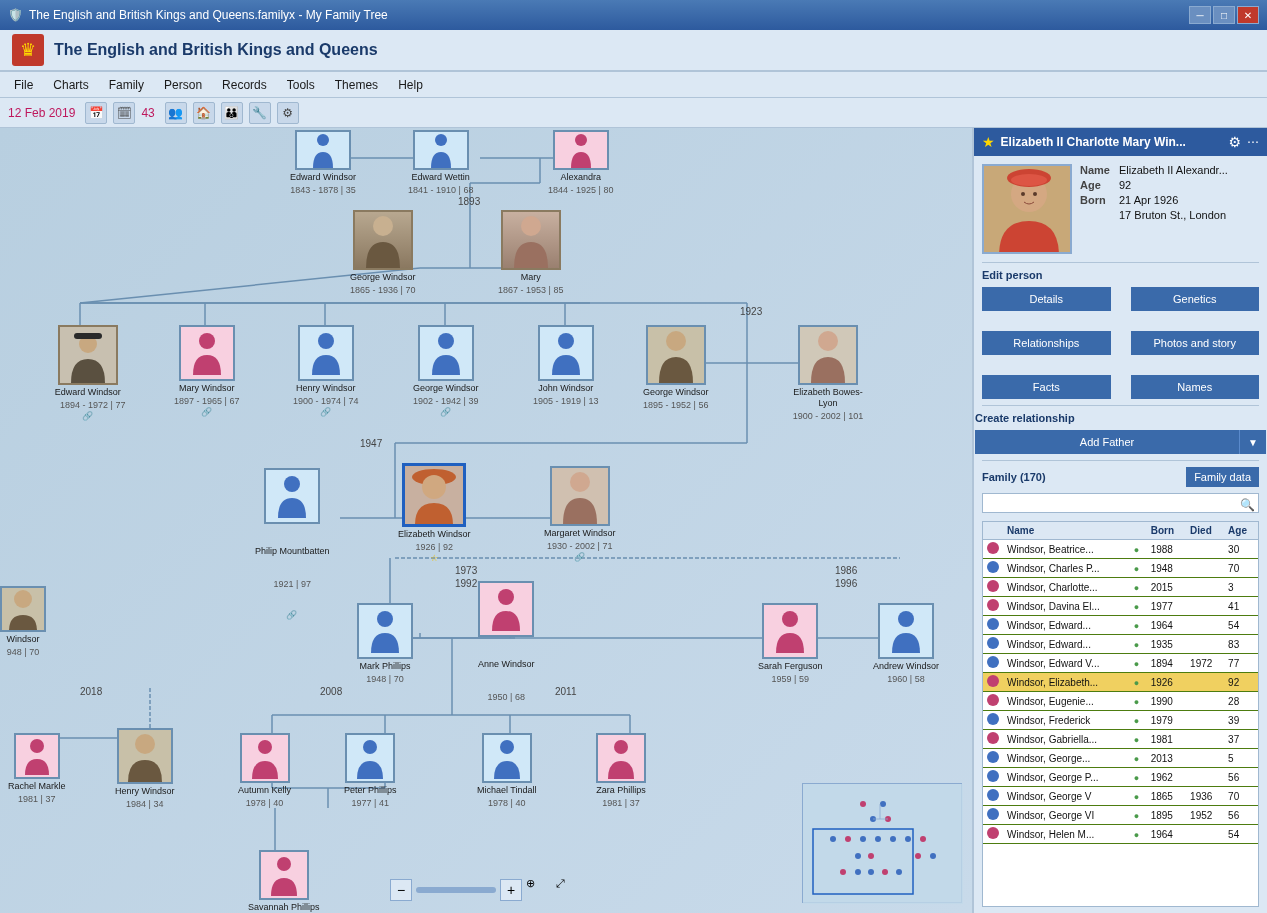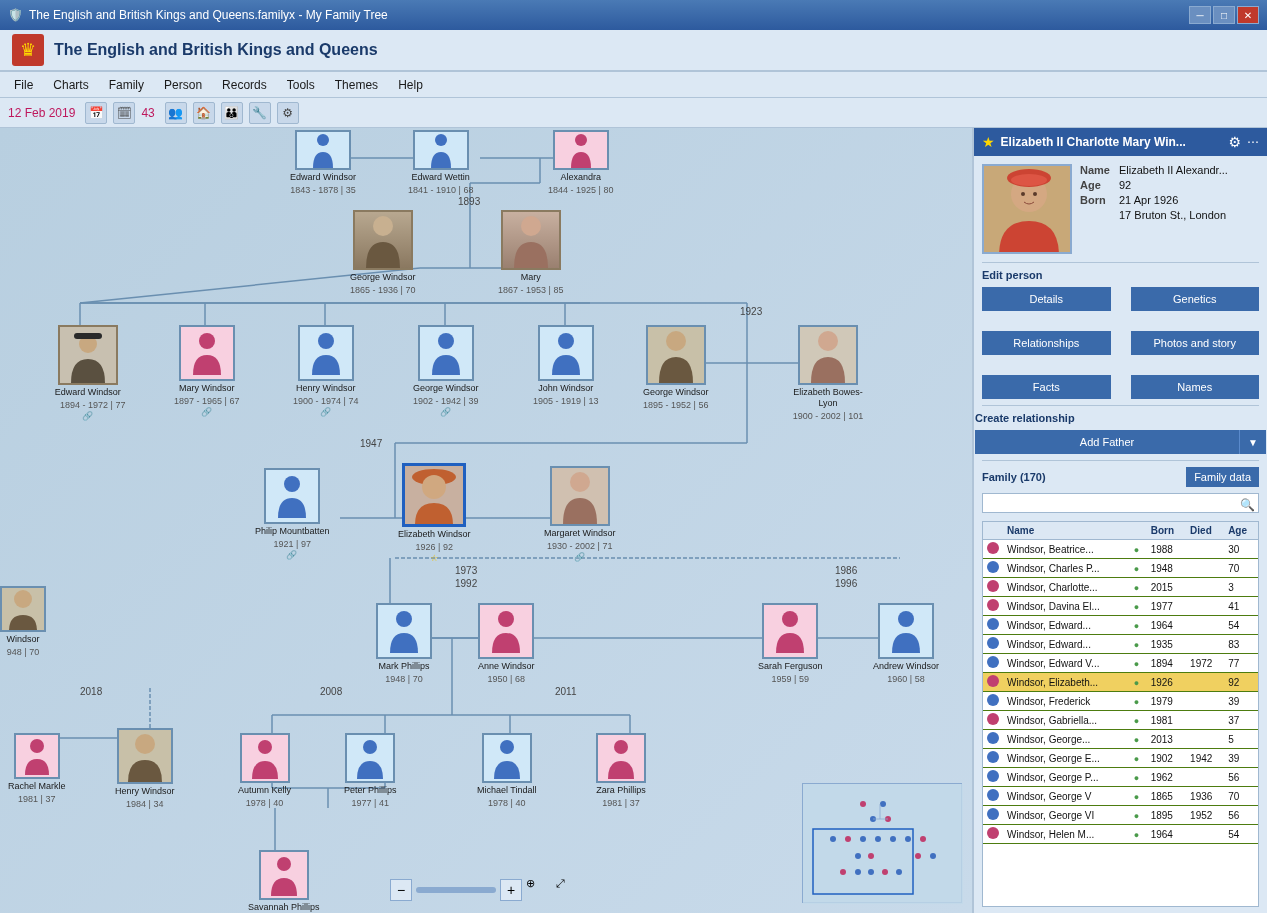--- a/index.html
+++ b/index.html
@@ -585,21 +585,21 @@
       <div class="person-box" style="width:60px; height:60px; background:#d0c8b8; border:2px solid #6a8fb0;">
         <svg width="44" height="56" viewBox="0 0 44 56">
             <circle cx="22" cy="14" r="10" fill="#d0a890"></circle>
             <path d="M5 56 Q5 30 22 30 Q39 30 39 56Z" fill="#9a7060"></path>
           </svg>
       </div>
       <div class="person-label">Elizabeth Bowes-Lyon</div>
       <div class="person-label" style="color:#555;">1900 - 2002 | 101</div>
     </div>
 
-    <div class="person-node" style="left:255px; top:340px;">
+    <div class="person-node" style="left:255px; top:340px;gap:20px;">
       <div class="person-box male-icon" style="width:56px; height:56px;">
         <svg width="34" height="44" viewBox="0 0 34 44">
             <circle cx="17" cy="10" r="8" fill="#4070c0"></circle>
             <path d="M3 44 Q3 24 17 24 Q31 24 31 44Z" fill="#4070c0"></path>
           </svg>
       </div>
       <div class="person-label">Philip Mountbatten</div>
       <div class="person-label" style="color:#555;">1921 | 97</div>
       <div style="font-size:9px; color:#666;">🔗</div>
     </div>
@@ -634,32 +634,32 @@
       <div class="person-box" style="width:46px; height:46px; background:#c8c0a8; border:2px solid #6a8fb0;">
         <svg width="36" height="44" viewBox="0 0 36 44">
             <circle cx="18" cy="12" r="9" fill="#c8a880"></circle>
             <path d="M4 44 Q4 28 18 28 Q32 28 32 44Z" fill="#6a5840"></path>
           </svg>
       </div>
       <div class="person-label">Windsor</div>
       <div class="person-label" style="color:#555;">948 | 70</div>
     </div>
 
-    <div class="person-node" style="left:376px; top:475px;">
+    <div class="person-node" style="left:357px; top:475px;">
       <div class="person-box male-icon" style="width:56px; height:56px;">
         <svg width="34" height="44" viewBox="0 0 34 44">
             <circle cx="17" cy="10" r="8" fill="#4070c0"></circle>
             <path d="M3 44 Q3 24 17 24 Q31 24 31 44Z" fill="#4070c0"></path>
           </svg>
       </div>
       <div class="person-label">Mark Phillips</div>
       <div class="person-label" style="color:#555;">1948 | 70</div>
     </div>
 
-    <div class="person-node" style="left:478px; top:475px;">
+    <div class="person-node" style="left:478px; top:453px;gap:20px;">
       <div class="person-box female-icon" style="width:56px; height:56px;">
         <svg width="34" height="44" viewBox="0 0 34 44">
             <circle cx="17" cy="10" r="8" fill="#c04070"></circle>
             <path d="M3 44 Q3 24 17 24 Q31 24 31 44Z" fill="#c04070"></path>
           </svg>
       </div>
       <div class="person-label">Anne Windsor</div>
       <div class="person-label" style="color:#555;">1950 | 68</div>
     </div>
 
@@ -972,20 +972,30 @@
         <span class="person-icon-small female"></span>
       </td>
       <td>Windsor, Elizabeth...</td>
       <td><span style="color:#4a9a4a; font-size:9px;">●</span></td>
       <td>1926</td>
       <td></td>
       <td>92</td>
     </tr>
               <tr>
       <td class="person-icon-cell">
+        <span class="person-icon-small female"></span>
+      </td>
+      <td>Windsor, Eugenie...</td>
+      <td><span style="color:#4a9a4a; font-size:9px;">●</span></td>
+      <td>1990</td>
+      <td></td>
+      <td>28</td>
+    </tr>
+              <tr>
+      <td class="person-icon-cell">
         <span class="person-icon-small male"></span>
       </td>
       <td>Windsor, Frederick</td>
       <td><span style="color:#4a9a4a; font-size:9px;">●</span></td>
       <td>1979</td>
       <td></td>
       <td>39</td>
     </tr>
               <tr>
       <td class="person-icon-cell">
@@ -999,30 +1009,20 @@
     </tr>
               <tr>
       <td class="person-icon-cell">
         <span class="person-icon-small male"></span>
       </td>
       <td>Windsor, George...</td>
       <td><span style="color:#4a9a4a; font-size:9px;">●</span></td>
       <td>2013</td>
       <td></td>
       <td>5</td>
-    </tr>
-              <tr>
-      <td class="person-icon-cell">
-        <span class="person-icon-small male"></span>
-      </td>
-      <td>Windsor, George E...</td>
-      <td><span style="color:#4a9a4a; font-size:9px;">●</span></td>
-      <td>1902</td>
-      <td>1942</td>
-      <td>39</td>
     </tr>
               <tr>
       <td class="person-icon-cell">
         <span class="person-icon-small male"></span>
       </td>
       <td>Windsor, George P...</td>
       <td><span style="color:#4a9a4a; font-size:9px;">●</span></td>
       <td>1962</td>
       <td></td>
       <td>56</td>

